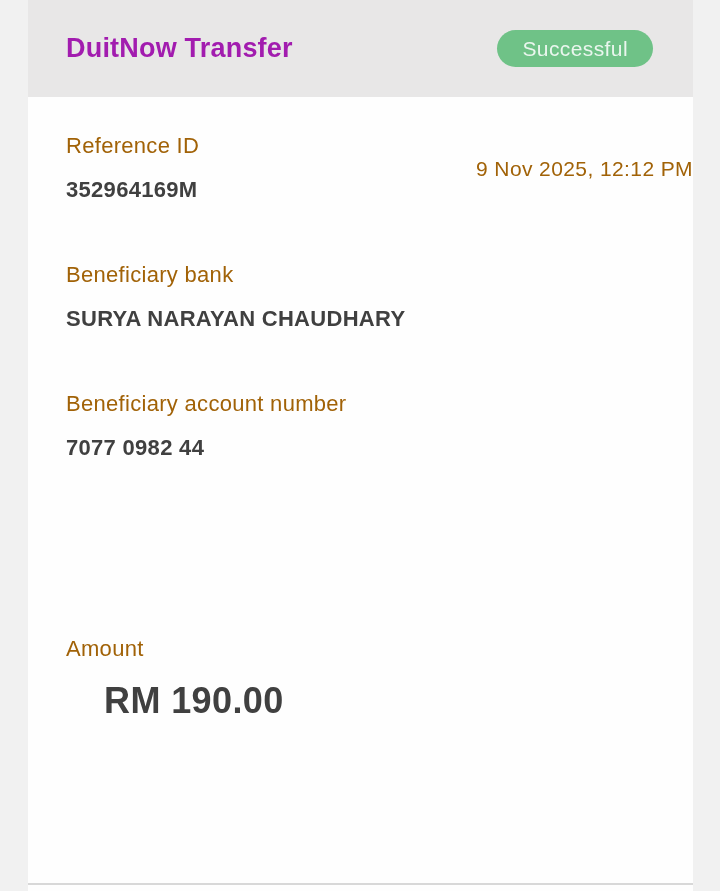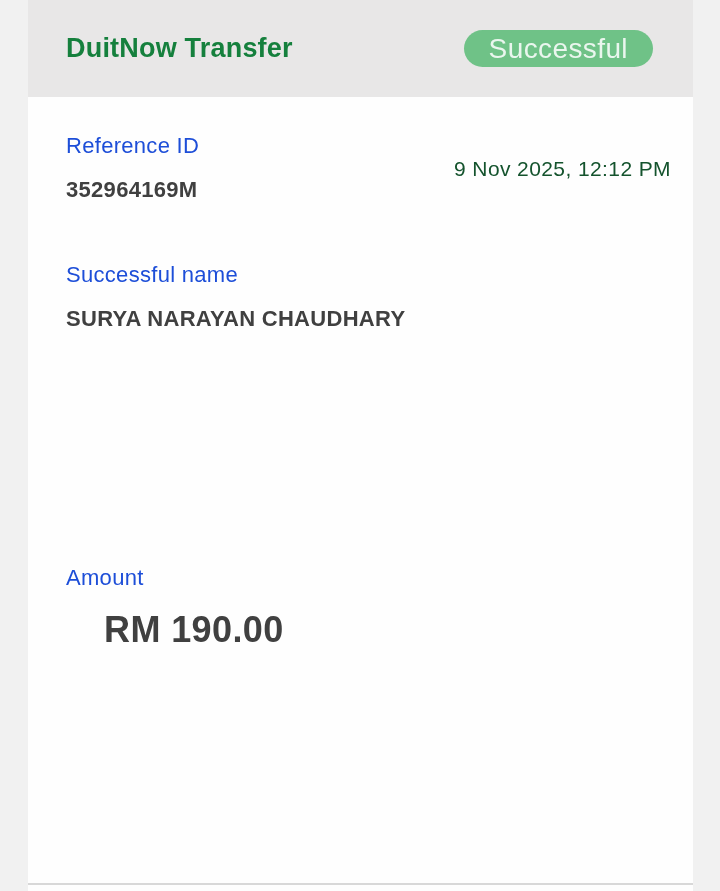--- a/index.html
+++ b/index.html
@@ -32,33 +32,33 @@
     display: flex;
     align-items: center;
     justify-content: space-between;
     padding: 0 40px 0 38px;
     box-sizing: border-box;
   }
   .app-title {
     margin: 0;
     font-size: 27px;
     font-weight: 700;
-    color: #15803d;
+    color: #a21caf;
     letter-spacing: 0.2px;
   }
   .status-badge {
     display: inline-flex;
     align-items: center;
     justify-content: center;
     height: 37px;
     padding: 0 25px;
     border-radius: 19px;
     background: #6fc287;
     color: #eaf6ee;
-    font-size: 28px;
+    font-size: 21px;
     font-weight: 400;
     letter-spacing: 0.4px;
   }
   .card {
     position: absolute;
     left: 0;
     top: 97px;
     width: 665px;
     height: 794px;
     background: #fefefe;
@@ -68,38 +68,37 @@
   .row {
     display: flex;
     align-items: center;
     justify-content: flex-start;
     margin-bottom: 58px;
   }
   .row .field { flex: 0 0 auto; }
   .field-label {
     font-size: 22px;
     font-weight: 500;
-    color: #1d4ed8;
+    color: #a16207;
     line-height: 26px;
     letter-spacing: 0.3px;
   }
   .field-value {
     margin-top: 17px;
     font-size: 22px;
     font-weight: 700;
     color: #404040;
     line-height: 28px;
     letter-spacing: 0.3px;
   }
   .timestamp {
     margin-left: auto;
-    margin-right: 22px;
     font-size: 21px;
     font-weight: 400;
-    color: #14532d;
+    color: #a16207;
     letter-spacing: 0.4px;
     align-self: center;
   }
   .amount-row .field-value {
     font-size: 36px;
     line-height: 44px;
     font-weight: 700;
     letter-spacing: 0.4px;
     margin-left: 38px;
   }
@@ -128,27 +127,29 @@
       <div class="row">
         <div class="field">
           <div class="field-label">Reference ID</div>
           <div class="field-value">352964169M</div>
         </div>
         <div class="timestamp">9 Nov 2025, 12:12 PM</div>
       </div>
 
       <div class="row">
         <div class="field">
-          <div class="field-label">Successful name</div>
+          <div class="field-label">Beneficiary bank</div>
           <div class="field-value">SURYA NARAYAN CHAUDHARY</div>
         </div>
       </div>
 
       <div class="row">
         <div class="field">
+          <div class="field-label">Beneficiary account number</div>
+          <div class="field-value">7077 0982 44</div>
         </div>
       </div>
 
       <div class="row">
         <div class="field">
         </div>
       </div>
 
       <div class="row">
         <div class="field">

